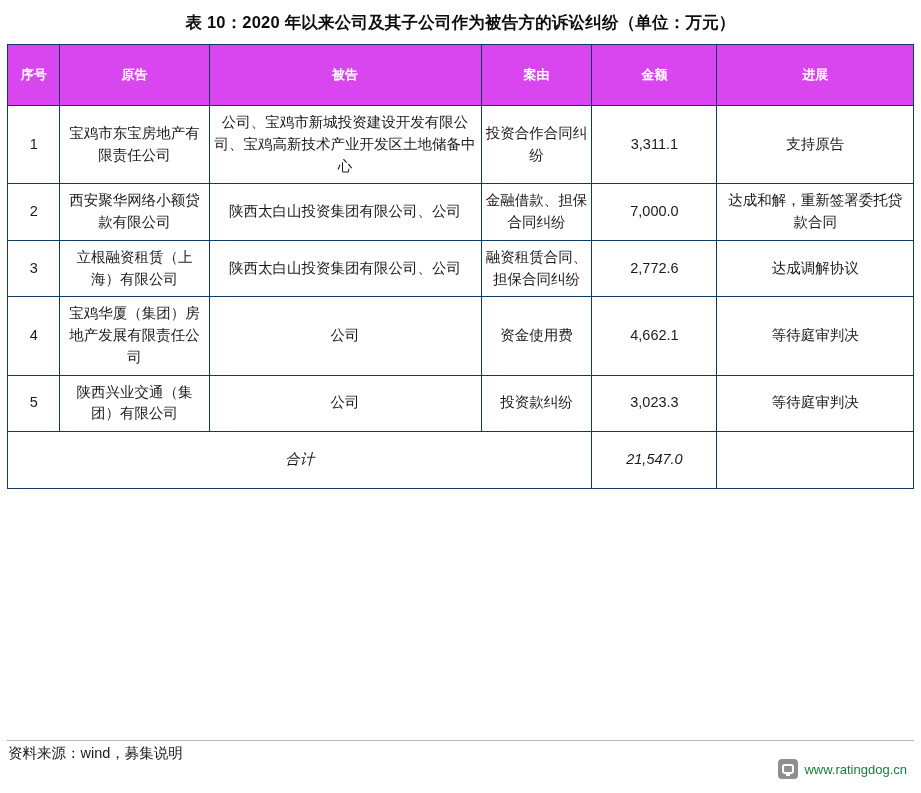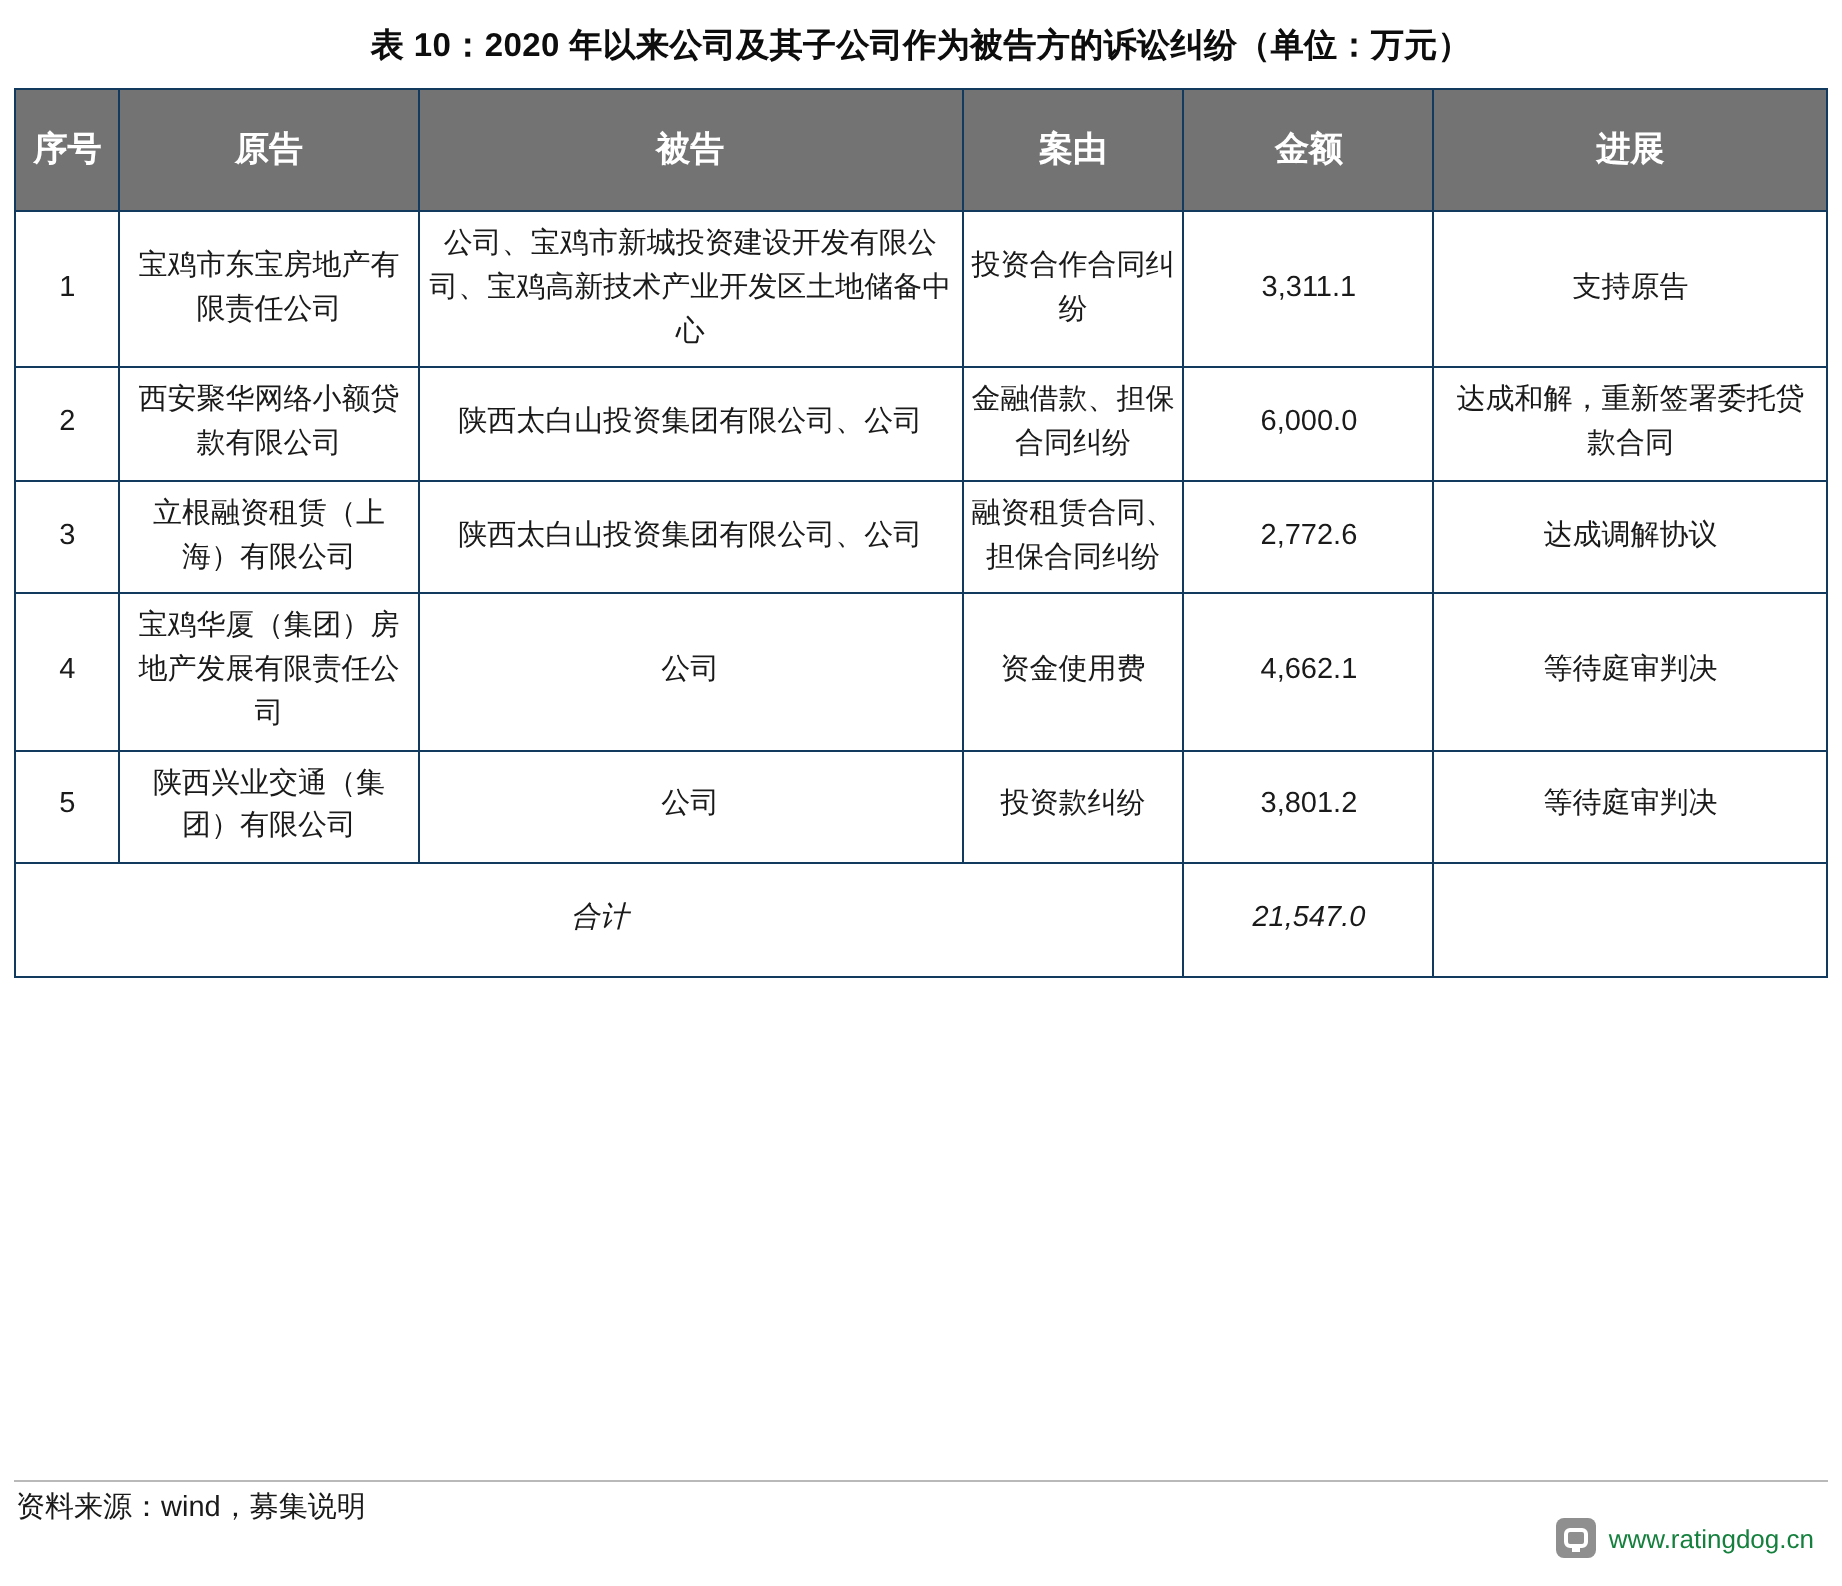--- a/index.html
+++ b/index.html
@@ -39,24 +39,24 @@
   table.litigation td, table.litigation th {
     border: 1px solid #123a5e;
     font-size: 14.5px;
     text-align: center;
     vertical-align: middle;
     padding: 6px 4px;
     line-height: 1.5;
     word-break: break-all;
   }
   table.litigation thead th {
-    background: #737373;
+    background: #d946ef;
     color: #ffffff;
     font-weight: bold;
-    font-size: 17px;
+    font-size: 13px;
     height: 52px;
     padding: 4px 2px;
   }
   .col-seq { width: 52px; }
   .col-plaintiff { width: 148px; }
   .col-defendant { width: 270px; }
   .col-cause { width: 110px; }
   .col-amount { width: 124px; }
   .col-progress { width: 195px; }
 
@@ -153,21 +153,21 @@
         <td>公司、宝鸡市新城投资建设开发有限公司、宝鸡高新技术产业开发区土地储备中心</td>
         <td>投资合作合同纠纷</td>
         <td class="amount-cell">3,311.1</td>
         <td>支持原告</td>
       </tr>
       <tr>
         <td class="seq-cell">2</td>
         <td>西安聚华网络小额贷款有限公司</td>
         <td>陕西太白山投资集团有限公司、公司</td>
         <td>金融借款、担保合同纠纷</td>
-        <td class="amount-cell">6,000.0</td>
+        <td class="amount-cell">7,000.0</td>
         <td>达成和解，重新签署委托贷款合同</td>
       </tr>
       <tr>
         <td class="seq-cell">3</td>
         <td>立根融资租赁（上海）有限公司</td>
         <td>陕西太白山投资集团有限公司、公司</td>
         <td>融资租赁合同、担保合同纠纷</td>
         <td class="amount-cell">2,772.6</td>
         <td>达成调解协议</td>
       </tr>
@@ -177,21 +177,21 @@
         <td>公司</td>
         <td>资金使用费</td>
         <td class="amount-cell">4,662.1</td>
         <td>等待庭审判决</td>
       </tr>
       <tr>
         <td class="seq-cell">5</td>
         <td>陕西兴业交通（集团）有限公司</td>
         <td>公司</td>
         <td>投资款纠纷</td>
-        <td class="amount-cell">3,801.2</td>
+        <td class="amount-cell">3,023.3</td>
         <td>等待庭审判决</td>
       </tr>
       <tr class="total-row">
         <td colspan="4">合计</td>
         <td class="amount-cell">21,547.0</td>
         <td></td>
       </tr>
     </tbody>
   </table>
 

